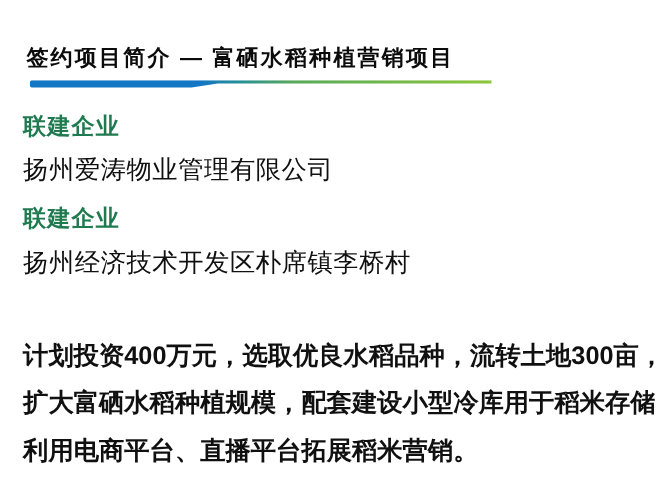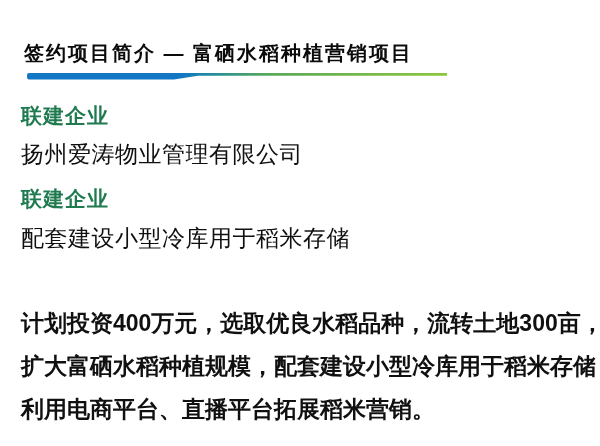--- a/index.html
+++ b/index.html
@@ -90,21 +90,21 @@
     </defs>
     <path d="M2,0 H420 V2.8 H171 L147,6.5 H2 C0.6,6.5 0,5.4 0,3.2 C0,1.1 0.6,0 2,0 Z" fill="url(#swooshGrad)"></path>
   </svg>
 
   <div class="section-heading heading-1">联建企业</div>
 
   <div class="section-body body-1">扬州爱涛物业管理有限公司</div>
 
   <div class="section-heading heading-2">联建企业</div>
 
-  <div class="section-body body-2">配套建设小型冷库用于稻米存储</div>
+  <div class="section-body body-2">扬州经济技术开发区朴席镇李桥村</div>
 
 
   <div class="paragraph">
     <span class="para-line">计划投资400万元，选取优良水稻品种，流转土地300亩，</span>
     <span class="para-line">扩大富硒水稻种植规模，配套建设小型冷库用于稻米存储，</span>
     <span class="para-line">利用电商平台、直播平台拓展稻米营销。</span>
   </div>
 
 </div>
 

